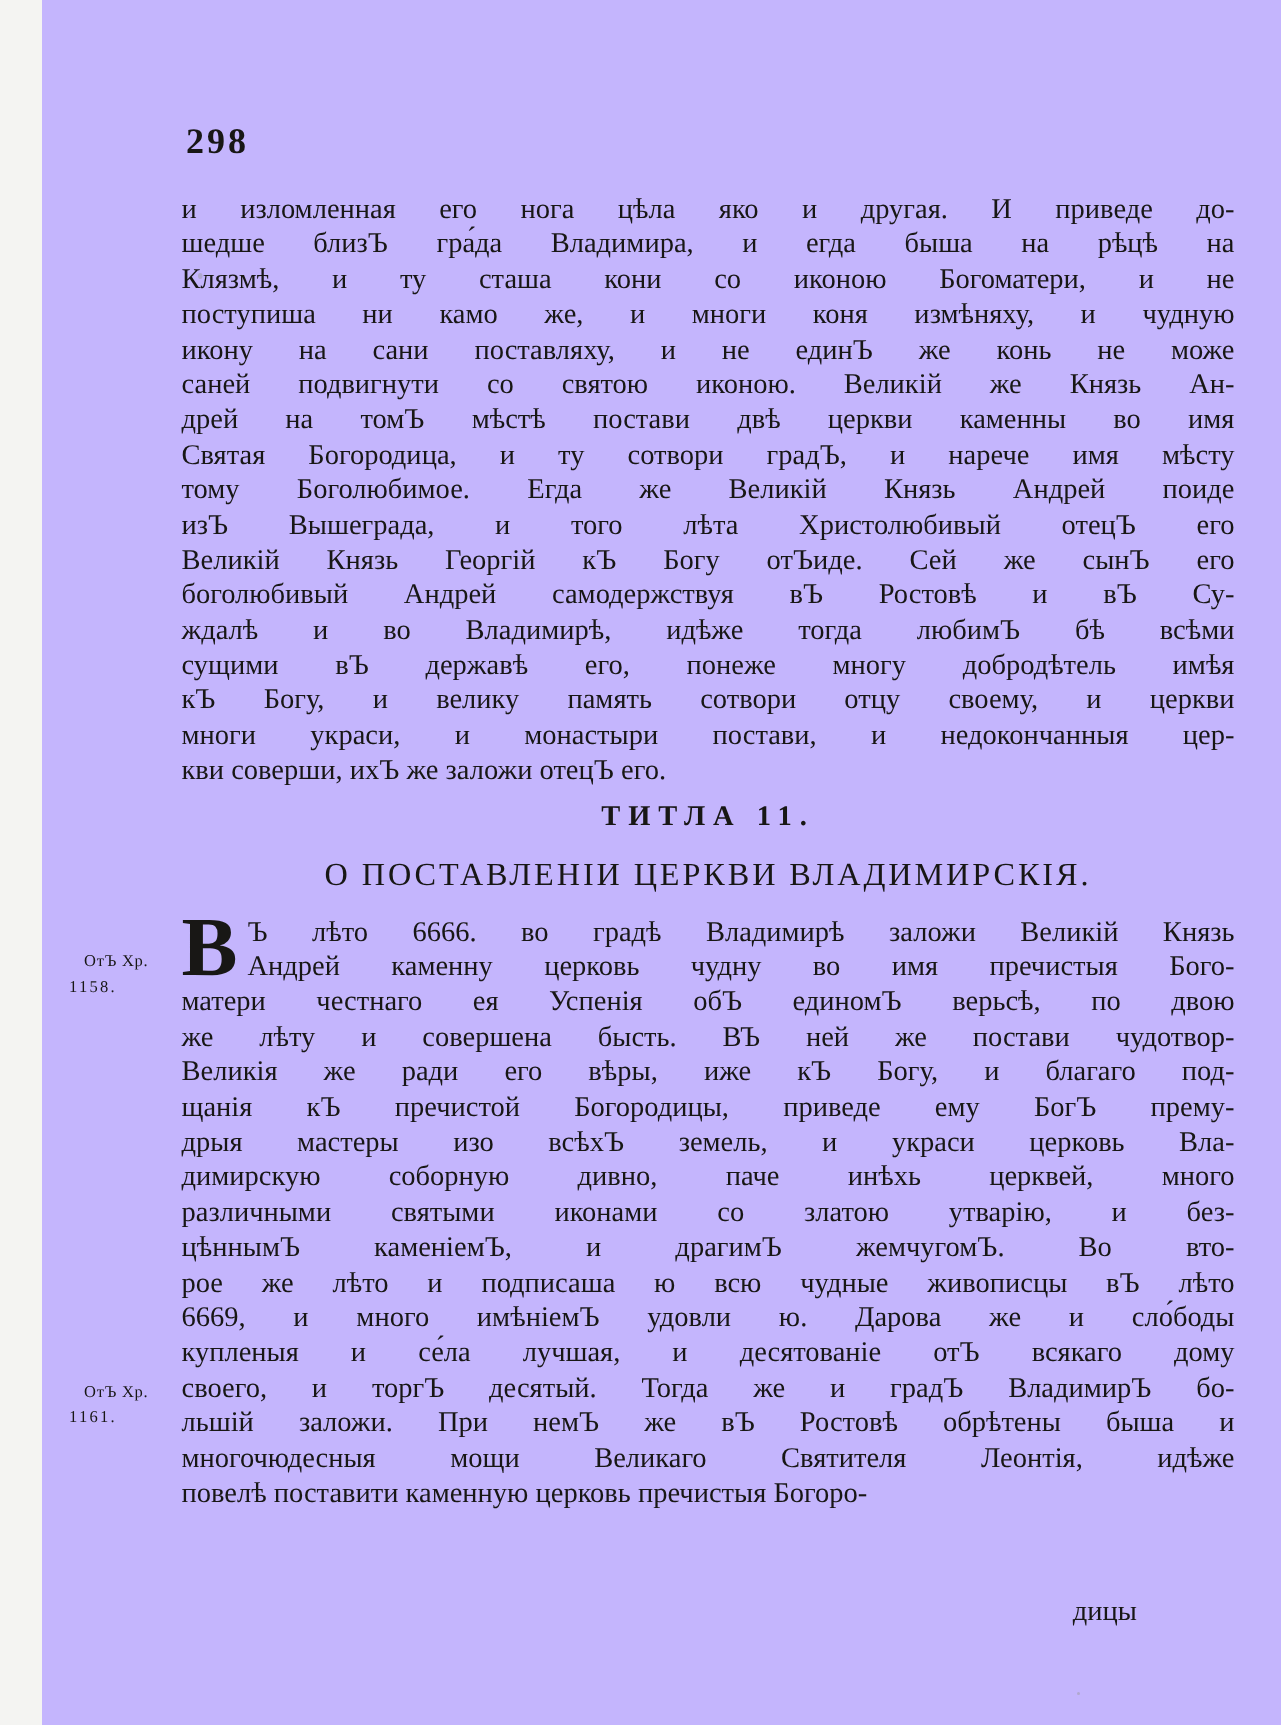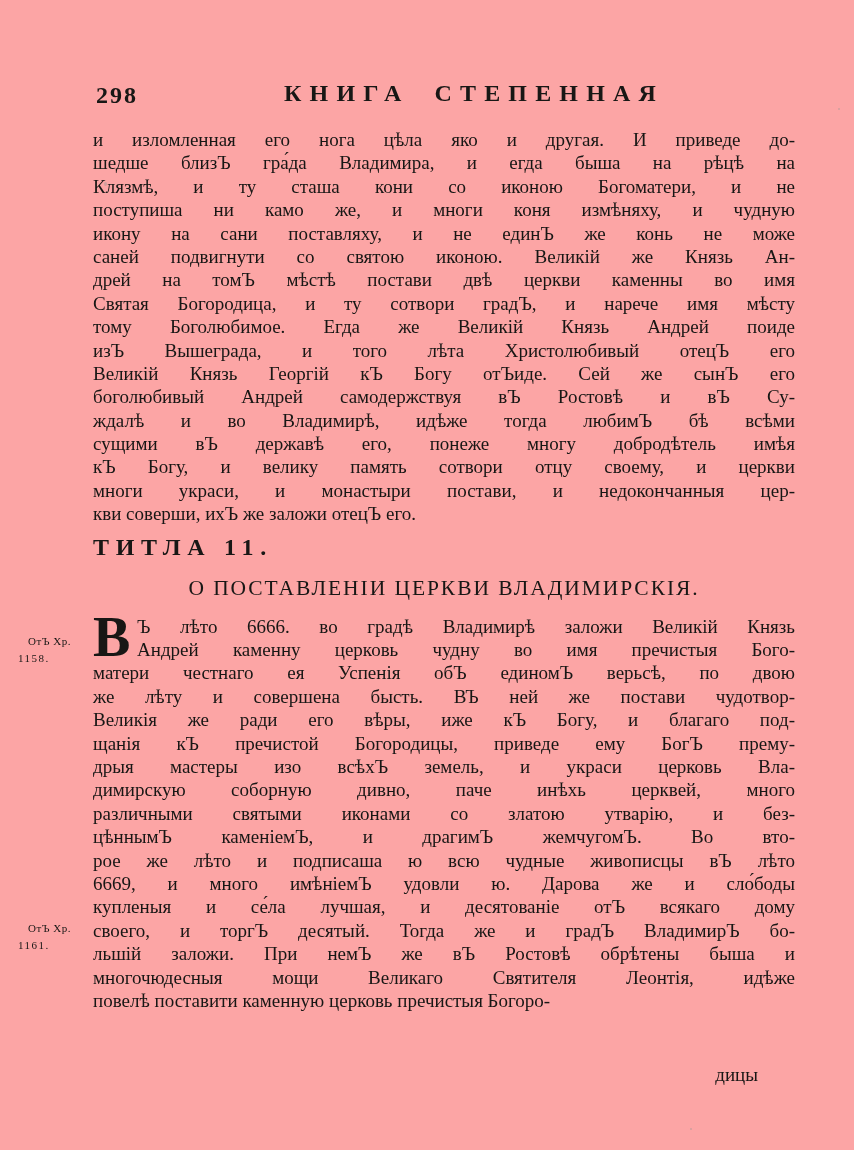--- a/index.html
+++ b/index.html
@@ -6,21 +6,22 @@
   body{
     width:854px;height:1150px;
     background:#f4f4f2;
     font-family:"Liberation Serif","DejaVu Serif",serif;
     color:#181715;
     position:relative;
     overflow:hidden;
   }
   .page{
     position:absolute;inset:0;
-    background:#fca5a5;
+    background:#c4b5fd;
+    margin-left:28px;
   }
   
   .folio{
     position:absolute;left:96px;top:82px;
     font-size:24px;font-weight:600;letter-spacing:2px;
   }
   .running-title{
     position:absolute;left:284px;top:80px;
     font-size:24px;font-weight:600;
     letter-spacing:0.34em;word-spacing:0.45em;
@@ -32,22 +33,23 @@
   }
   .para{font-size:19px;line-height:23.4px;}
   .tline{
     text-align:justify;text-align-last:justify;
     white-space:normal;
     height:23.4px;overflow:visible;
   }
   .para .tline:last-child{text-align-last:left;}
   .heading-1{
     margin:8px 0 0 0;
-    font-size:24px;font-weight:600;
+    font-size:19px;font-weight:600;
     letter-spacing:0.28em;
+    text-align:center;
   }
   .heading-2{
     margin:15px 0 0 0;
     font-size:21.5px;font-weight:400;
     letter-spacing:0.09em;
     text-align:center;
     white-space:nowrap;
   }
   .section-para{margin-top:14px;position:relative;}
   .drop-cap{
@@ -78,21 +80,20 @@
   .s1{width:3px;height:4px;left:104px;top:182px;}
   .s2{width:2px;height:2px;left:838px;top:108px;}
   .s3{width:2px;height:2px;left:690px;top:1128px;}
 </style>
 </head>
 <body>
 
 <div class="page">
 
   <div class="folio">298</div>
-  <div class="running-title">КНИГА СТЕПЕННАЯ</div>
 
   <div class="text-block">
 
     <div class="para">
         <div class="tline">и изломленная его нога цѣла яко и другая. И приведе до-</div>
         <div class="tline">шедше близЪ гра́да Владимира, и егда быша на рѣцѣ на</div>
         <div class="tline">Клязмѣ, и ту сташа кони со иконою Богоматери, и не</div>
         <div class="tline">поступиша ни камо же, и многи коня измѣняху, и чудную</div>
         <div class="tline">икону на сани поставляху, и не единЪ же конь не може</div>
         <div class="tline">саней подвигнути со святою иконою. Великій же Князь Ан-</div>

